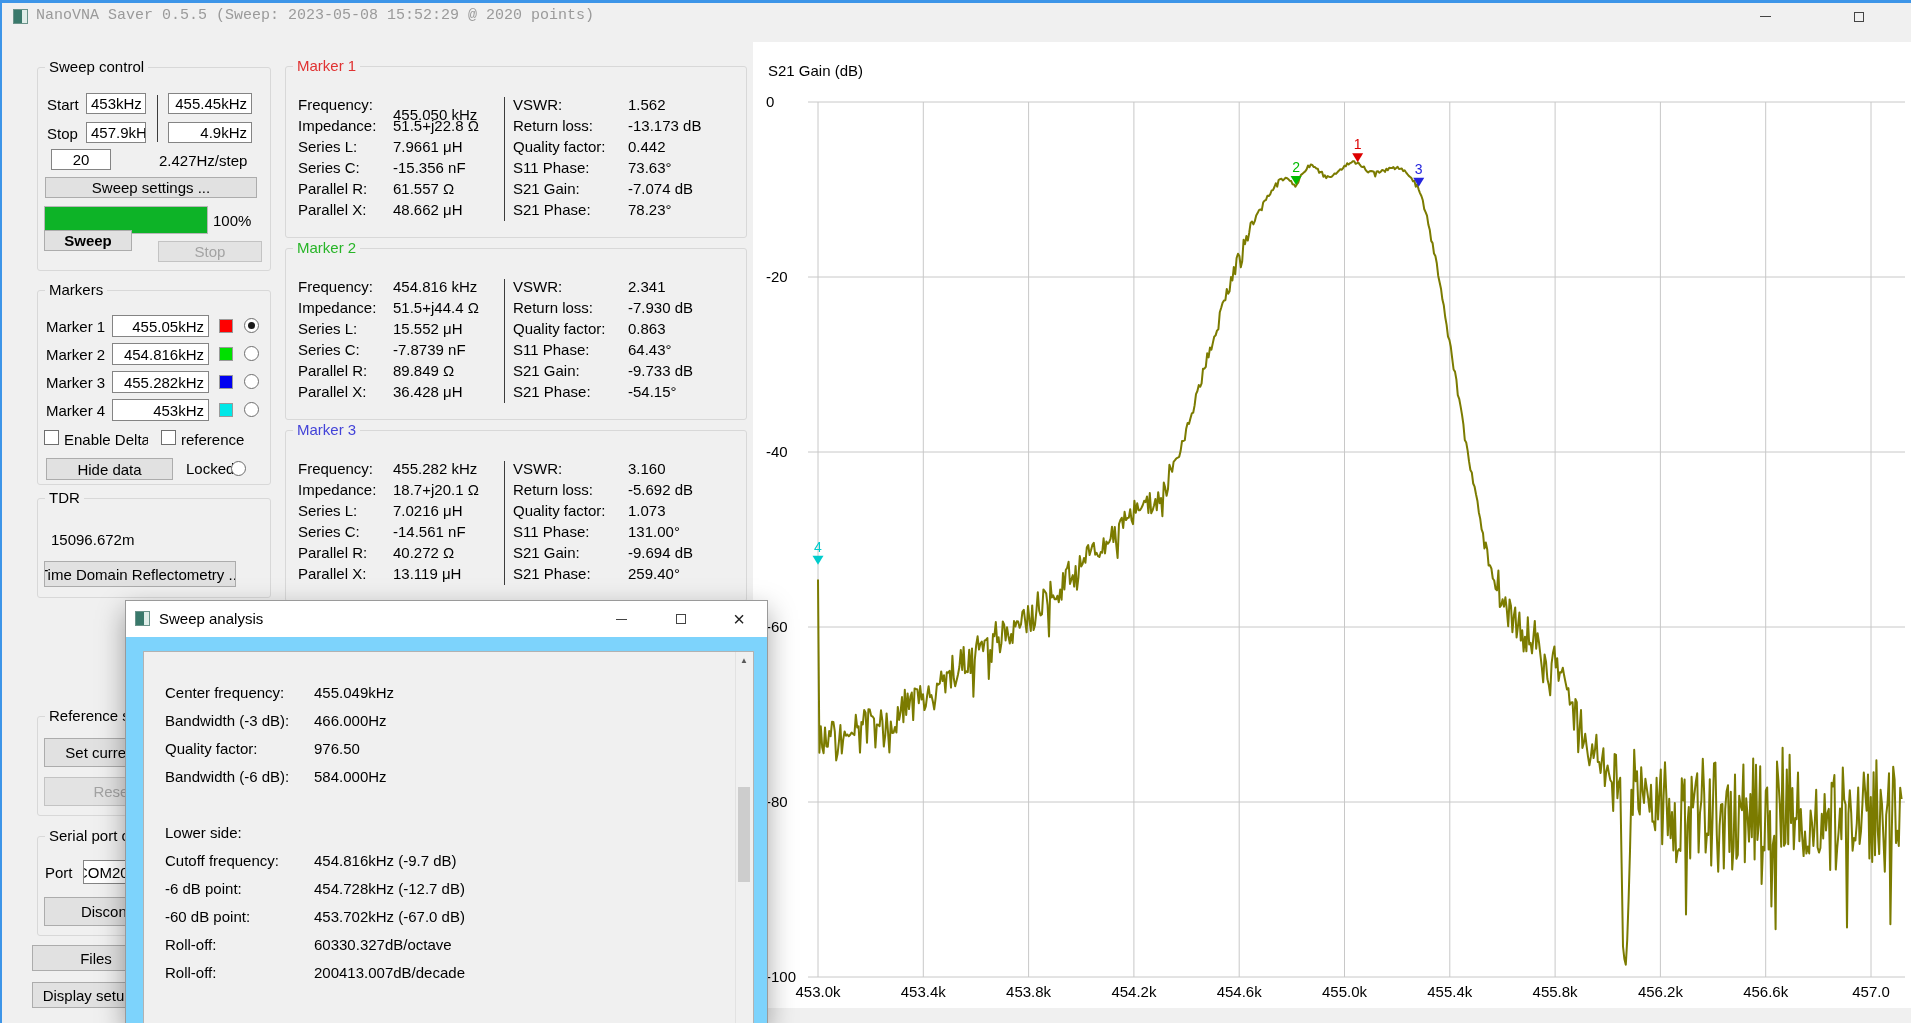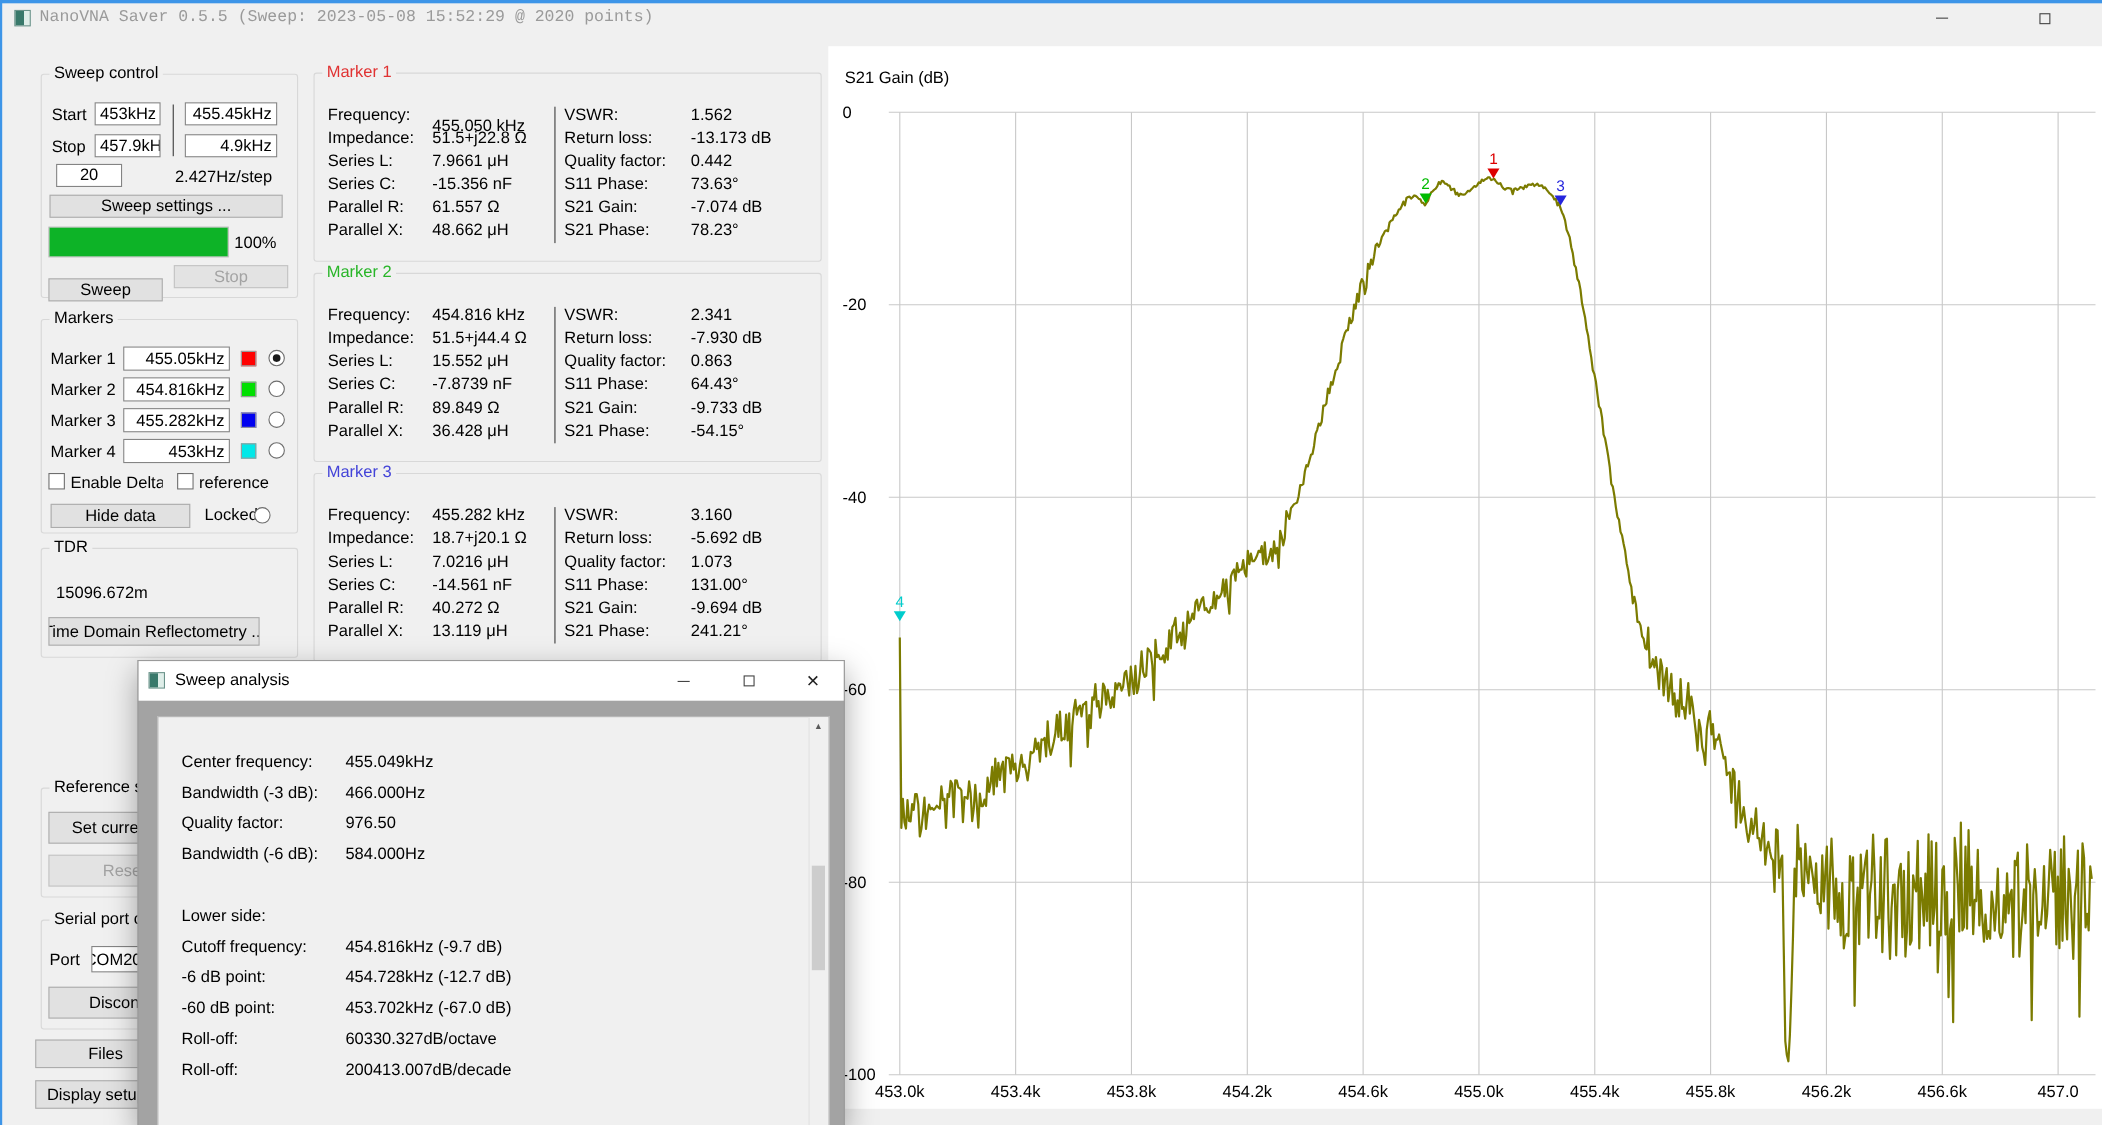--- a/index.html
+++ b/index.html
@@ -34,21 +34,21 @@
   .radio{position:absolute;width:15px;height:15px;border:1px solid #6e6e6e;border-radius:50%;background:#fff;box-sizing:border-box;}
   .radio.checked::after{content:"";position:absolute;left:3px;top:3px;width:7px;height:7px;border-radius:50%;background:#1a1a1a;}
   .checkbox{position:absolute;width:15px;height:15px;border:1px solid #6e6e6e;background:#fff;box-sizing:border-box;}
   .swatch{position:absolute;width:14px;height:14px;border:1px solid #9a9a9a;box-sizing:border-box;}
   .vline{position:absolute;width:1px;background:#3c3c3c;}
 
   .chart-panel{position:absolute;left:753px;top:42px;width:1158px;height:966px;background:#fff;z-index:1;}
   .chart-title{position:absolute;left:768px;top:62px;z-index:4;}
   .chart-svg{position:absolute;left:0;top:0;z-index:3;pointer-events:none;}
 
-  .dialog{position:absolute;left:125px;top:600px;width:643px;height:424px;background:#a3a3a3;
+  .dialog{position:absolute;left:125px;top:600px;width:643px;height:424px;background:#7dd3fc;
     border:1px solid #9a9a9a;box-shadow:0 10px 26px rgba(0,0,0,.35);z-index:10;box-sizing:border-box;}
   .dialog-titlebar{position:absolute;left:0;top:0;width:100%;height:36px;background:#fff;}
   .dlg-icon{position:absolute;left:9px;top:10px;width:15px;height:15px;box-sizing:border-box;
     background:linear-gradient(90deg,#39796b 0 8px,#dfeee9 8px 15px);border:1px solid #6a938a;}
   .dlg-title{position:absolute;left:33px;top:9px;white-space:nowrap;}
   .dlg-btn{position:absolute;top:0;height:36px;display:flex;align-items:center;justify-content:center;color:#222;}
   .panel{position:absolute;left:17px;top:50px;width:611px;height:373px;border:1px solid #b2b2b2;
     background:#f0f0f0;box-sizing:border-box;}
   .scrollbar{position:absolute;right:0px;top:0px;width:17px;height:371px;background:#f0f0f0;border-left:1px solid #e2e2e2;}
   .sb-up{position:absolute;top:0;left:0;width:16px;height:17px;display:flex;align-items:center;justify-content:center;
@@ -129,21 +129,21 @@
   <span class="lbl" style="left:9px;top:57px;">Stop</span>
   <div class="tinput" style="left:48px;top:54px;width:60px;height:21px;">457.9kHz</div>
   <div class="tinput right" style="left:130px;top:54px;width:84px;height:21px;">4.9kHz</div>
   <div class="tinput center" style="left:13px;top:81px;width:60px;height:21px;">20</div>
   <span class="lbl" style="left:121px;top:84px;">2.427Hz/step</span>
   <div class="btn" style="left:7px;top:109px;width:212px;height:21px;">Sweep settings ...</div>
   <div class="progress" style="left:6px;top:138px;width:164px;height:28px;">
     <div class="progress-fill" id="progress-fill" style="width: 100%;"></div>
   </div>
   <span class="lbl" style="left:175px;top:144px;">100%</span>
-  <div class="btn" style="left:6px;top:185px;width:104px;height:21px;">Sweep</div>
+  <div class="btn" style="left:6px;top:162px;width:88px;height:21px;font-weight:bold;">Sweep</div>
   <div class="btn disabled" style="left:120px;top:173px;width:104px;height:21px;">Stop</div>
 </div>
 
 <div class="groupbox" id="gb-markers" style="left:37px;top:290px;width:234px;height:195px;">
   <span class="gb-title">Markers</span>
   <div class="checkbox" style="left:6px;top:139px;"></div>
   <span class="lbl clip" style="left:26px;top:140px;width:84px;">Enable Delta</span>
   <div class="checkbox" style="left:123px;top:139px;"></div>
   <span class="lbl" style="left:143px;top:140px;">reference</span>
   <div class="btn" style="left:8px;top:167px;width:127px;height:22px;">Hide data</div>
@@ -267,21 +267,21 @@
       <div class="lbl" style="left: 342px; top: 29px;">3.160</div>
       <div class="lbl" style="left: 227px; top: 50px;">Return loss:</div>
       <div class="lbl" style="left: 342px; top: 50px;">-5.692 dB</div>
       <div class="lbl" style="left: 227px; top: 71px;">Quality factor:</div>
       <div class="lbl" style="left: 342px; top: 71px;">1.073</div>
       <div class="lbl" style="left: 227px; top: 92px;">S11 Phase:</div>
       <div class="lbl" style="left: 342px; top: 92px;">131.00°</div>
       <div class="lbl" style="left: 227px; top: 113px;">S21 Gain:</div>
       <div class="lbl" style="left: 342px; top: 113px;">-9.694 dB</div>
       <div class="lbl" style="left: 227px; top: 134px;">S21 Phase:</div>
-      <div class="lbl" style="left: 342px; top: 134px;">241.21°</div>
+      <div class="lbl" style="left: 342px; top: 134px;">259.40°</div>
     </div>
   </div>
 
 <div class="dialog">
   <div class="dialog-titlebar">
     <div class="dlg-icon"></div>
     <span class="dlg-title">Sweep analysis</span>
     <div class="dlg-btn" style="left:472px;width:47px;">
       <div class="glyph-min"></div>
     </div>

